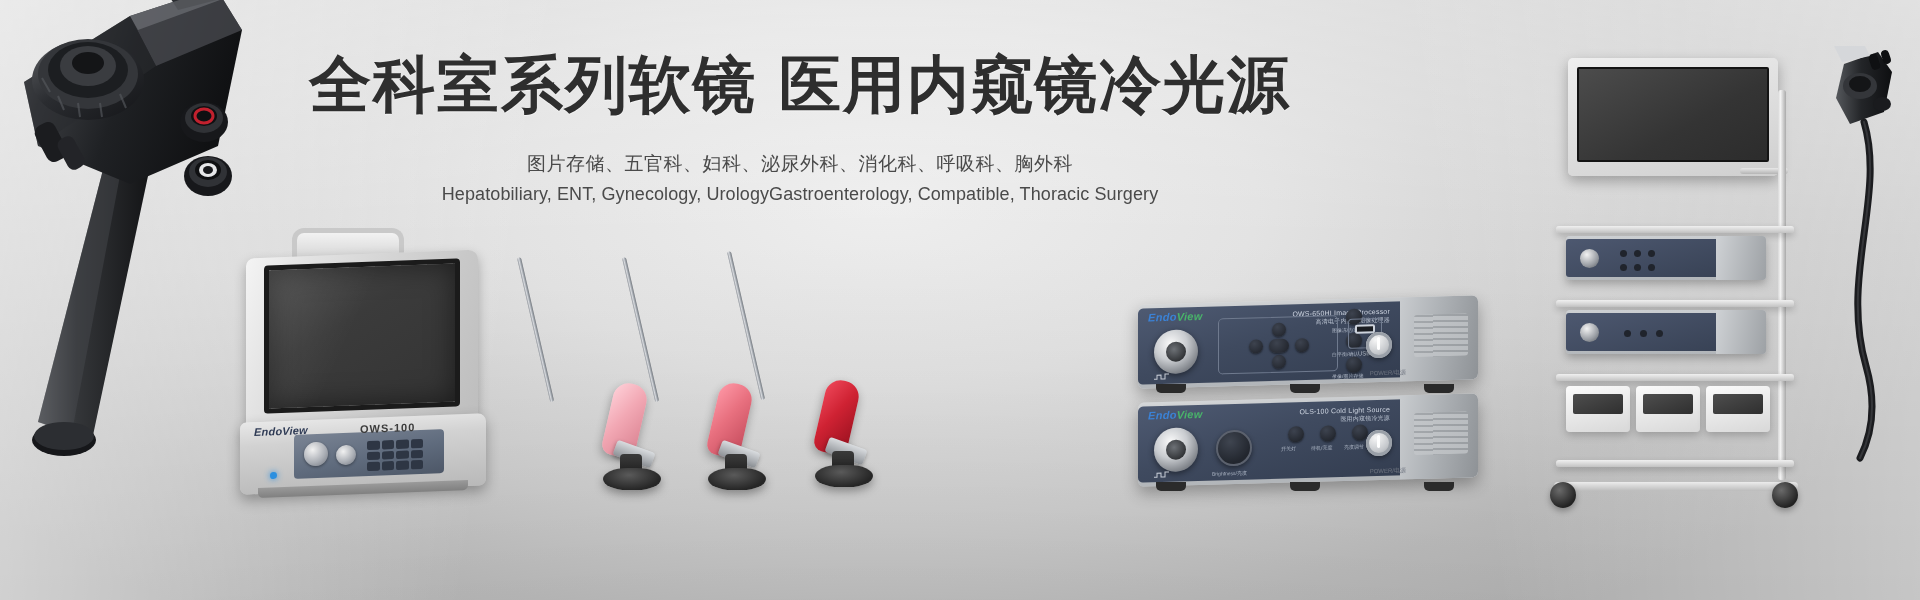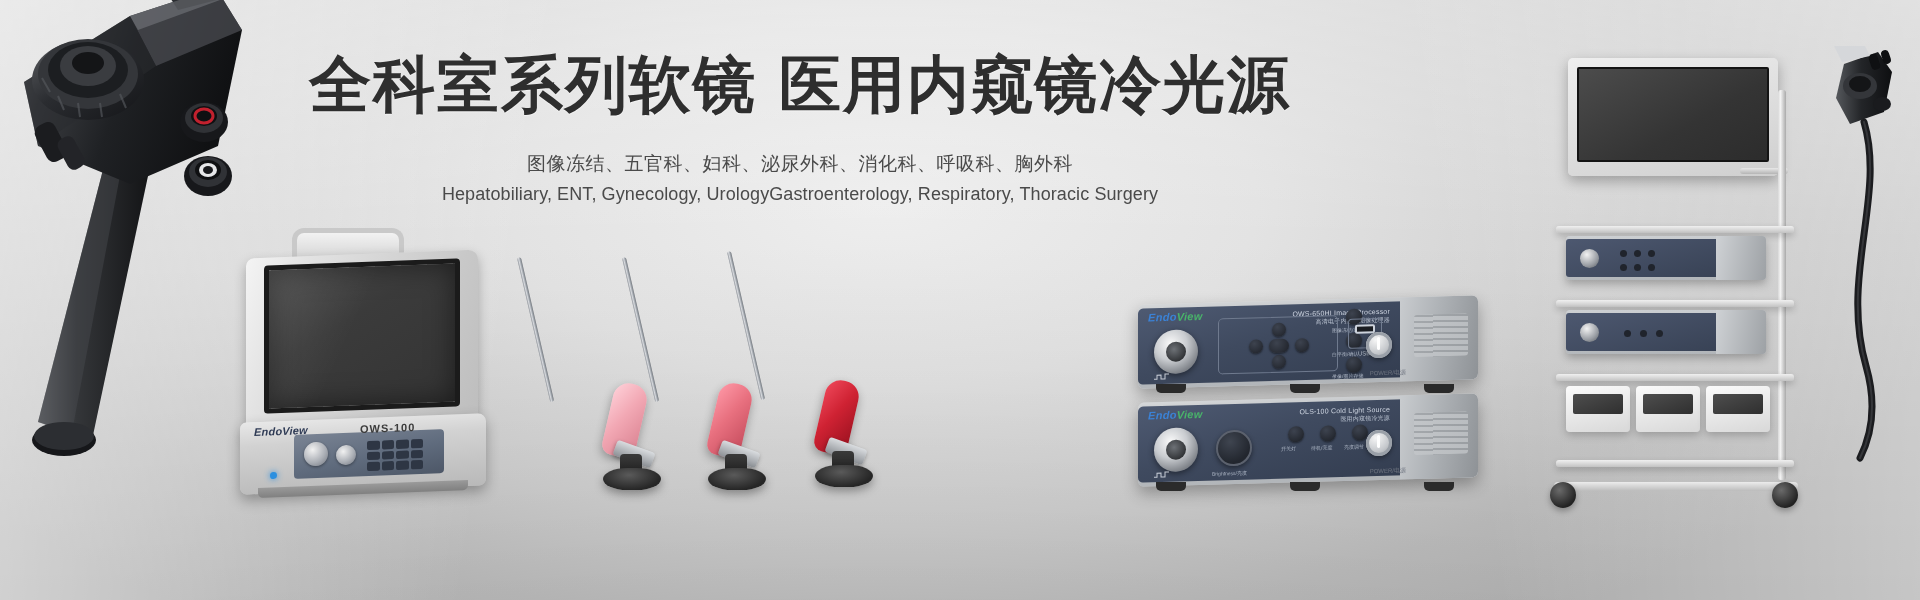--- a/index.html
+++ b/index.html
@@ -322,22 +322,22 @@
 </style>
 </head>
 <body>
 
 <div id="banner">
 
   <div id="textblock">
     <div class="headline">
       <span>全科室系列软镜</span><span class="gap"></span><span>医用内窥镜冷光源</span>
     </div>
-    <div class="desc-cn">图像冻结、五官科、妇科、泌尿外科、消化科、呼吸科、胸外科</div>
-    <div class="desc-en">Hepatobiliary, ENT, Gynecology, UrologyGastroenterology, Respiratory, Thoracic Surgery</div>
+    <div class="desc-cn">图片存储、五官科、妇科、泌尿外科、消化科、呼吸科、胸外科</div>
+    <div class="desc-en">Hepatobiliary, ENT, Gynecology, UrologyGastroenterology, Compatible, Thoracic Surgery</div>
   </div>
 
   <div id="scope">
     <svg width="300" height="560" viewBox="0 0 300 560">
       <defs>
         <linearGradient id="gBody" x1="0" y1="0" x2="1" y2="0.3">
           <stop offset="0" stop-color="#6d6f73"></stop>
             <stop offset="22%" stop-color="#3b3d41"></stop>
           <stop offset="55%" stop-color="#1f2124"></stop>
             <stop offset="100%" stop-color="#101113"></stop>

